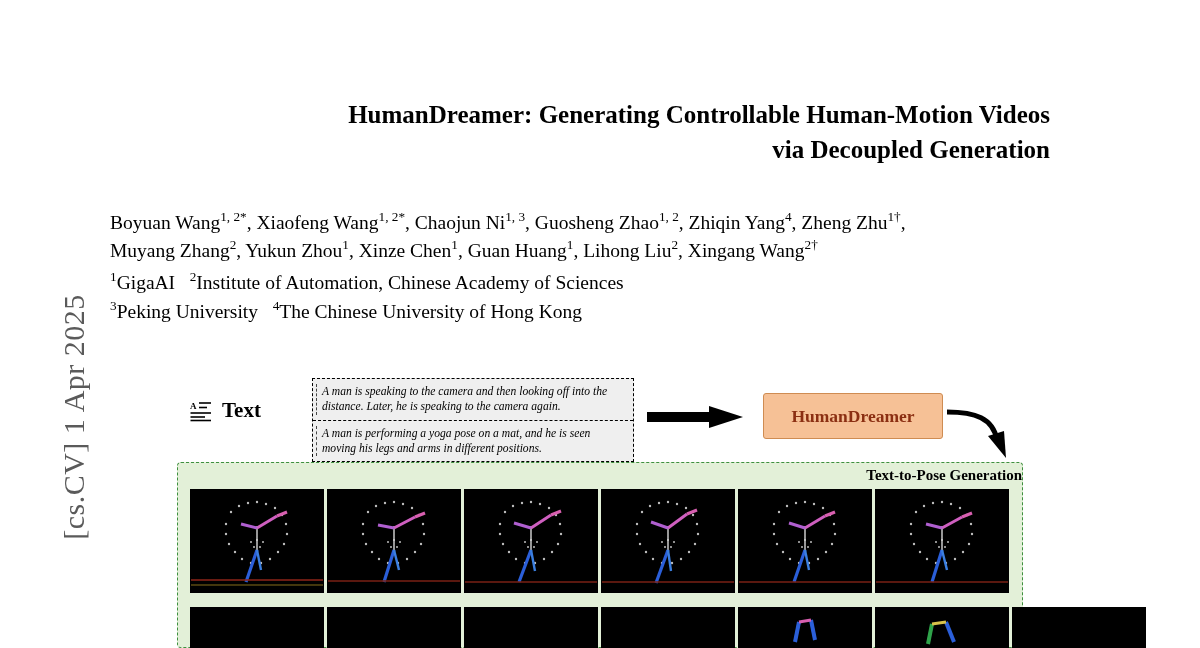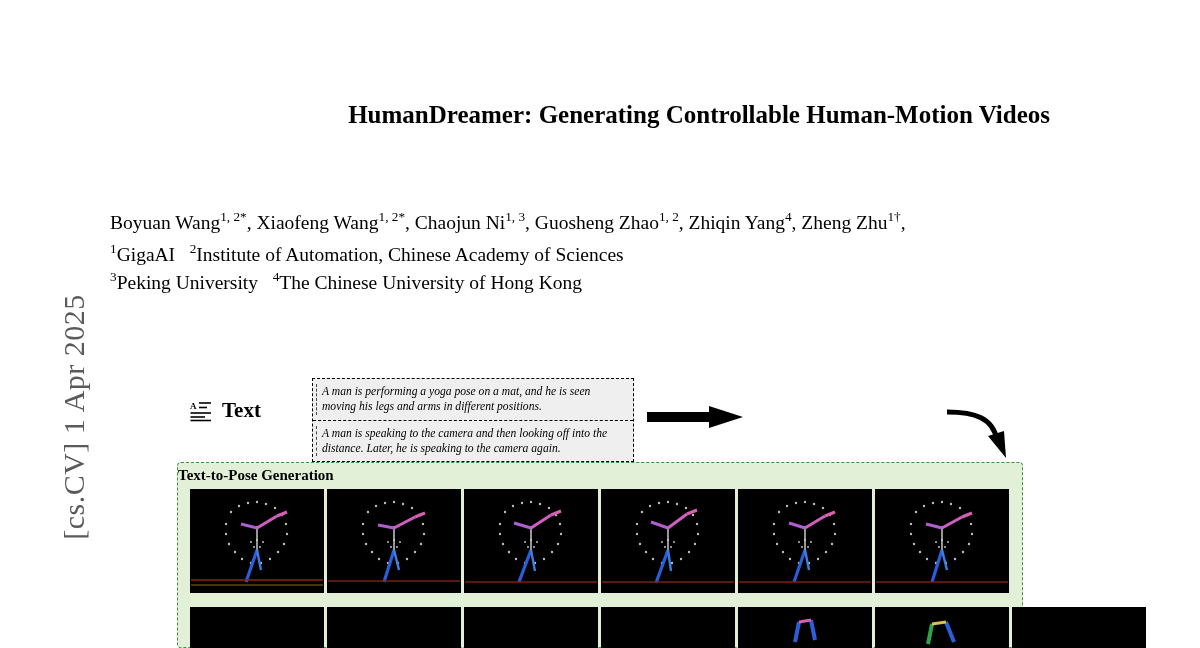--- a/index.html
+++ b/index.html
@@ -169,21 +169,21 @@
     background: #e3f0d8;
     border: 1.6px dashed #3f8f3f;
     border-radius: 4px;
     box-sizing: border-box;
   }
   .panel-title {
     position: absolute;
     left: 0;
     top: 4px;
     width: 100%;
-    text-align: left;
+    text-align: right;
     font-family: "Liberation Serif", serif;
     font-weight: bold;
     font-size: 15px;
   }
 
   .strip {
     position: absolute;
     left: 12px;
     display: flex;
     gap: 3px;
@@ -209,25 +209,29 @@
 </style>
 </head>
 <body>
 
 <div class="arxiv-stamp">[cs.CV]  1 Apr 2025</div>
 
 <div class="page">
 
   <div class="title">
     <div>HumanDreamer: Generating Controllable Human-Motion Videos</div>
+    <div>via Decoupled Generation</div>
   </div>
 
   <div class="authors">
     <div>
       Boyuan Wang<sup>1,&nbsp;2*</sup>, Xiaofeng Wang<sup>1,&nbsp;2*</sup>, Chaojun Ni<sup>1,&nbsp;3</sup>, Guosheng Zhao<sup>1,&nbsp;2</sup>, Zhiqin Yang<sup>4</sup>, Zheng Zhu<sup>1†</sup>,
+    </div>
+    <div>
+      Muyang Zhang<sup>2</sup>, Yukun Zhou<sup>1</sup>, Xinze Chen<sup>1</sup>, Guan Huang<sup>1</sup>, Lihong Liu<sup>2</sup>, Xingang Wang<sup>2†</sup>
     </div>
     <div class="affil">
       <sup>1</sup>GigaAI&nbsp;&nbsp; <sup>2</sup>Institute of Automation, Chinese Academy of Sciences
     </div>
     <div>
       <sup>3</sup>Peking University&nbsp;&nbsp; <sup>4</sup>The Chinese University of Hong Kong
     </div>
   </div>
 
   <div class="figure">
@@ -240,31 +244,32 @@
           <line x1="9" y1="7.5" x2="17" y2="7.5" stroke="#000" stroke-width="1.6"></line>
           <line x1="0.5" y1="13" x2="21" y2="13" stroke="#000" stroke-width="1.6"></line>
           <line x1="0.5" y1="17" x2="15" y2="17" stroke="#000" stroke-width="1.6"></line>
           <line x1="0.5" y1="20.5" x2="21" y2="20.5" stroke="#000" stroke-width="1.6"></line>
         </svg>
       </span>
       <span class="text-label">Text</span>
     </div>
 
     <div class="prompt-box">
+      <div class="prompt">A man is speaking to the camera and then looking off into the distance. Later, he is speaking to the camera again.</div>
       <div class="prompt">A man is performing a yoga pose on a mat, and he is seen moving his legs and arms in different positions.</div>
-      <div class="prompt">A man is speaking to the camera and then looking off into the distance. Later, he is speaking to the camera again.</div>
     </div>
 
     <div class="arrow-right">
       <svg width="96" height="22" viewBox="0 0 96 22">
         <rect x="0" y="6" width="68" height="10" fill="#000"></rect>
         <polygon points="62,0 96,11 62,22" fill="#000"></polygon>
       </svg>
     </div>
 
+    <div class="hd-badge">HumanDreamer</div>
 
     <div class="curve-arrow">
       <svg width="70" height="62" viewBox="0 0 70 62">
         <path d="M2,12 C30,12 48,18 52,40" stroke="#000" stroke-width="5" fill="none"></path>
         <polygon points="43,36 61,58 59,31" fill="#000"></polygon>
       </svg>
     </div>
 
     <div class="green-panel">
       <div class="panel-title">Text-to-Pose Generation</div>

